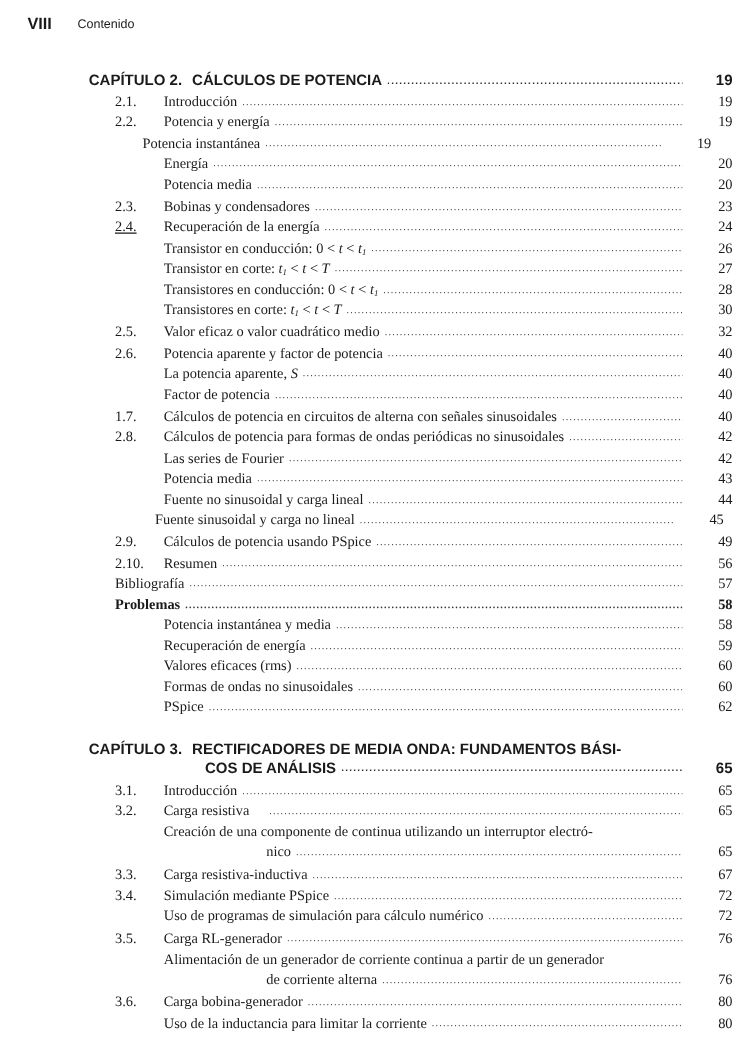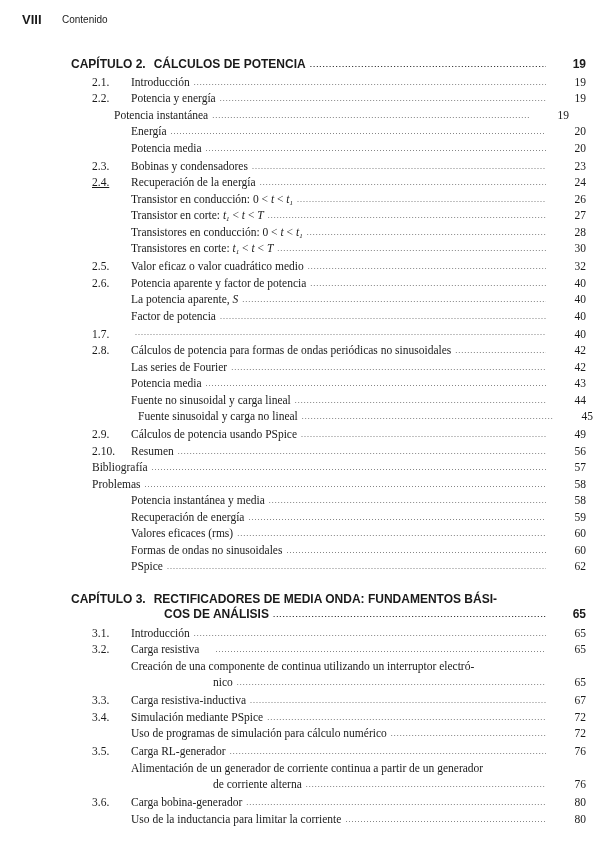--- a/index.html
+++ b/index.html
@@ -110,20 +110,21 @@
       <span class="dots"></span>
       <span class="page">40</span>
     </div>
     <div class="row " style="left: 131px; top: 307.5px; width: 419px;">
       <span class="text">Factor de potencia</span>
       <span class="dots"></span>
       <span class="page">40</span>
     </div>
     <div class="row" style="left: 92px; top: 325.5px;">1.7.</div>
     <div class="row " style="left: 131px; top: 325.5px; width: 419px;">
+      <span class="text">Cálculos de potencia en circuitos de alterna con señales sinusoidales</span>
       <span class="dots"></span>
       <span class="page">40</span>
     </div>
     <div class="row" style="left: 92px; top: 342px;">2.8.</div>
     <div class="row " style="left: 131px; top: 342px; width: 419px;">
       <span class="text">Cálculos de potencia para formas de ondas periódicas no sinusoidales</span>
       <span class="dots"></span>
       <span class="page">42</span>
     </div>
     <div class="row " style="left: 131px; top: 358.5px; width: 419px;">
@@ -134,21 +135,21 @@
     <div class="row " style="left: 131px; top: 375px; width: 419px;">
       <span class="text">Potencia media</span>
       <span class="dots"></span>
       <span class="page">43</span>
     </div>
     <div class="row " style="left: 131px; top: 391.5px; width: 419px;">
       <span class="text">Fuente no sinusoidal y carga lineal</span>
       <span class="dots"></span>
       <span class="page">44</span>
     </div>
-    <div class="row " style="left: 138px; top: 408px; width: 419px;">
+    <div class="row " style="left: 124px; top: 408px; width: 419px;">
       <span class="text">Fuente sinusoidal y carga no lineal</span>
       <span class="dots"></span>
       <span class="page">45</span>
     </div>
     <div class="row" style="left: 92px; top: 426px;">2.9.</div>
     <div class="row " style="left: 131px; top: 426px; width: 419px;">
       <span class="text">Cálculos de potencia usando PSpice</span>
       <span class="dots"></span>
       <span class="page">49</span>
     </div>
@@ -156,21 +157,21 @@
     <div class="row " style="left: 131px; top: 442.5px; width: 419px;">
       <span class="text">Resumen</span>
       <span class="dots"></span>
       <span class="page">56</span>
     </div>
     <div class="row " style="left: 92px; top: 459px; width: 458px;">
       <span class="text">Bibliografía</span>
       <span class="dots"></span>
       <span class="page">57</span>
     </div>
-    <div class="row " style="left: 92px; top: 475.5px; width: 458px;">
+    <div class="row " style="left: 92px; top: 475.5px; width: 458px; font-weight: bold;">
       <span class="text">Problemas</span>
       <span class="dots"></span>
       <span class="page">58</span>
     </div>
     <div class="row " style="left: 131px; top: 492px; width: 419px;">
       <span class="text">Potencia instantánea y media</span>
       <span class="dots"></span>
       <span class="page">58</span>
     </div>
     <div class="row " style="left: 131px; top: 508.5px; width: 419px;">

